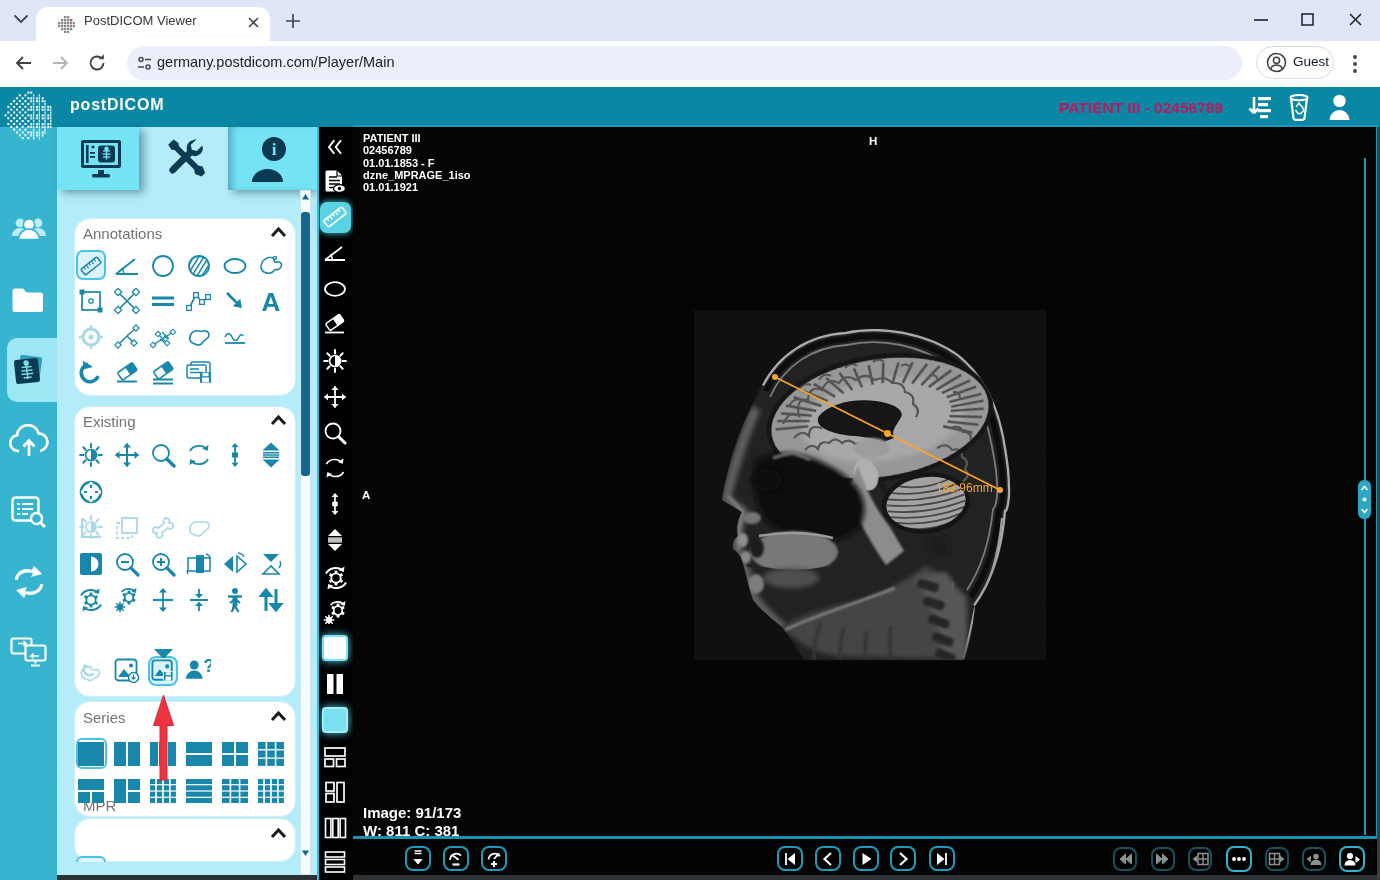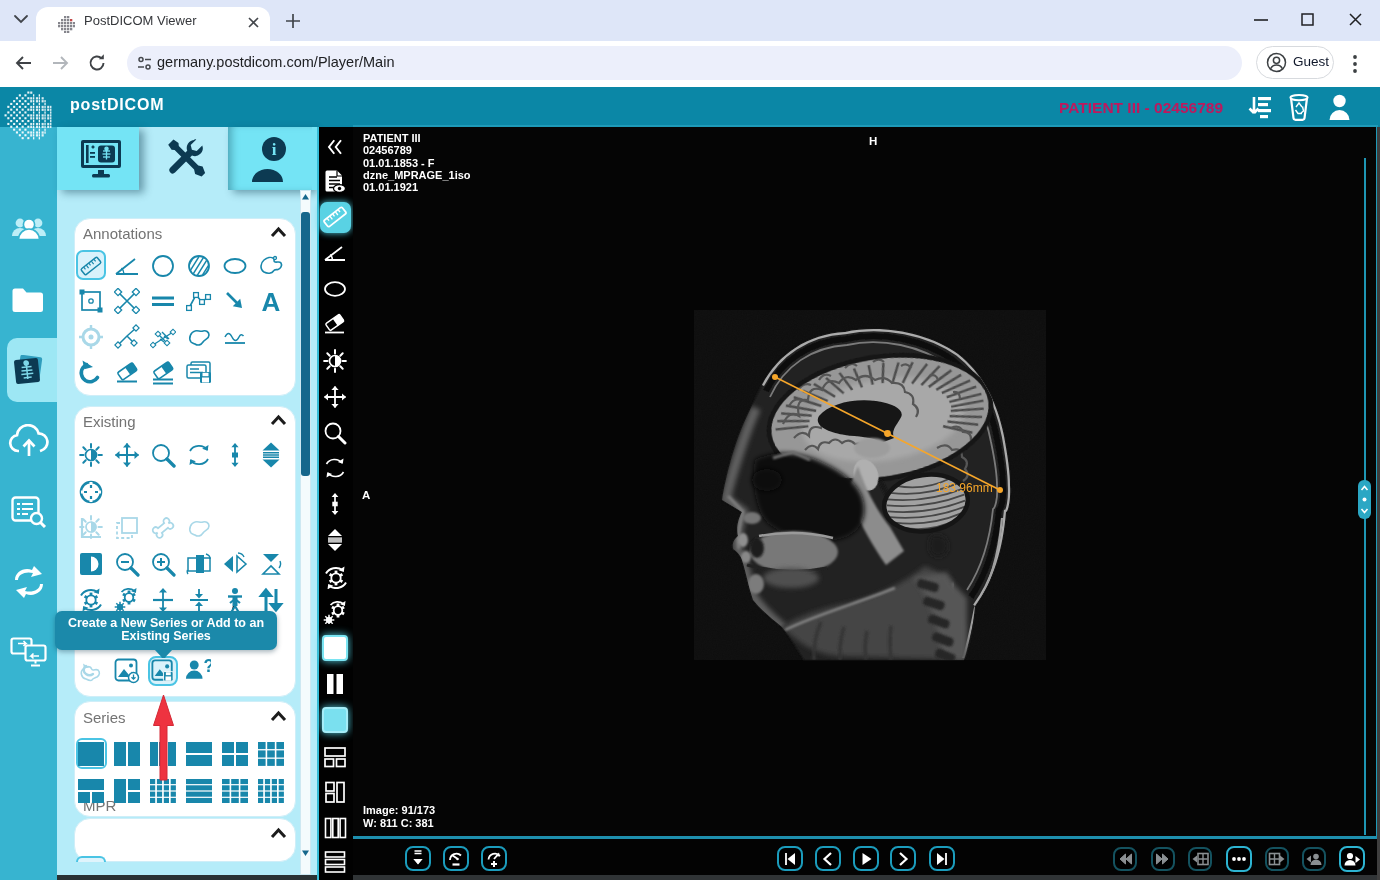--- a/index.html
+++ b/index.html
@@ -764,21 +764,20 @@
       <rect x="6.9" y="18.9" width="5.2" height="5.1" fill="#1887ab"></rect>
       <rect x="13.8" y="0" width="5.2" height="5.1" fill="#1887ab"></rect>
       <rect x="13.8" y="6.3" width="5.2" height="5.1" fill="#1887ab"></rect>
       <rect x="13.8" y="12.6" width="5.2" height="5.1" fill="#1887ab"></rect>
       <rect x="13.8" y="18.9" width="5.2" height="5.1" fill="#1887ab"></rect>
       <rect x="20.7" y="0" width="5.2" height="5.1" fill="#1887ab"></rect>
       <rect x="20.7" y="6.3" width="5.2" height="5.1" fill="#1887ab"></rect>
       <rect x="20.7" y="12.6" width="5.2" height="5.1" fill="#1887ab"></rect>
       <rect x="20.7" y="18.9" width="5.2" height="5.1" fill="#1887ab"></rect>
     </svg>
-<div class="abs" style="left:55px;top:611px;width:222px;height:39px;background:#1b89aa;border-radius:7px;box-shadow:0 2px 5px rgba(0,40,60,.35);color:#fff;font-weight:bold;font-size:12.5px;text-align:center;line-height:1.06;padding-top:6px">Create a New Series or Add to an<br>Existing Series</div>
 <svg class="abs" style="left:154px;top:649px" width="19" height="9">
       <path d="M0 0 h19 l-7.5 8 a2 2 0 0 1 -4 0 z" fill="#1b89aa"></path>
     </svg>
 <svg class="abs" style="left:150px;top:694px" width="27" height="87">
       <path d="M13.5 1 L3.5 31.5 h6.5 V86 h7 V31.5 h6.5 z" fill="#ee3340" stroke="#d42a36" stroke-width="1"></path>
     </svg>
 <div class="abs" style="left:317px;top:127px;width:36px;height:753px;background:#010101;border-left:2.5px solid #35bcd6"></div>
 <svg class="abs" style="left:325px;top:138px" width="20" height="18" viewBox="0 0 24 24">
       <path d="M11 3 L4 12 L11 21 M20 3 L13 12 L20 21" stroke="#fff" stroke-width="2.6" fill="none"></path>
     </svg>
@@ -1026,21 +1025,21 @@
       </g>
       <path d="M422,249 L647,362" stroke="#f6a62a" stroke-width="1.6"></path>
       <circle cx="422" cy="249" r="3" fill="#f6a62a"></circle>
       <circle cx="534.5" cy="305.5" r="3.4" fill="#f6a62a"></circle>
       <circle cx="647" cy="362" r="3" fill="#f6a62a"></circle>
       <text x="583" y="364" font-size="12" fill="#f6a62a" font-family="Liberation Sans,sans-serif">183.96mm</text>
     </svg>
 <div class="abs" style="left:363px;top:132px;color:#fff;font-weight:bold;font-size:11px;line-height:1.12">PATIENT III<br>02456789<br>01.01.1853 - F<br>dzne_MPRAGE_1iso<br>01.01.1921</div>
 <div class="abs" style="left:869px;top:135px;color:#fff;font-weight:bold;font-size:11.5px">H</div>
 <div class="abs" style="left:362px;top:489px;color:#fff;font-weight:bold;font-size:11.5px">A</div>
-<div class="abs" style="left:363px;top:804px;color:#fff;font-weight:bold;font-size:11px;line-height:1.18">Image: 91/173<br>W: 811 C: 381</div>
+<div class="abs" style="left:363px;top:804px;color:#fff;font-weight:bold;font-size:15px;line-height:1.18">Image: 91/173<br>W: 811 C: 381</div>
 <div class="abs" style="left:1364px;top:158px;width:2px;height:677px;background:#1e96b4"></div>
 <div class="abs" style="left:1358px;top:480px;width:13px;height:39px;background:#2ba7c4;border-radius:6px"></div>
 <svg class="abs" style="left:1359px;top:484px" width="11" height="31">
       <path d="M2.5 6 L5.5 2.5 L8.5 6" stroke="#fff" stroke-width="1.6" fill="none"></path>
       <circle cx="5.5" cy="15.5" r="2" fill="#fff"></circle>
       <path d="M2.5 25 L5.5 28.5 L8.5 25" stroke="#fff" stroke-width="1.6" fill="none"></path>
     </svg>
 <div class="abs" style="left:353px;top:836px;width:1027px;height:2.5px;background:#1e8fae"></div>
 <div class="abs" style="left:353px;top:838.5px;width:1027px;height:37px;background:#030303"></div>
 <div class="abs" style="left:353px;top:875px;width:1027px;height:5px;background:#303436"></div>

